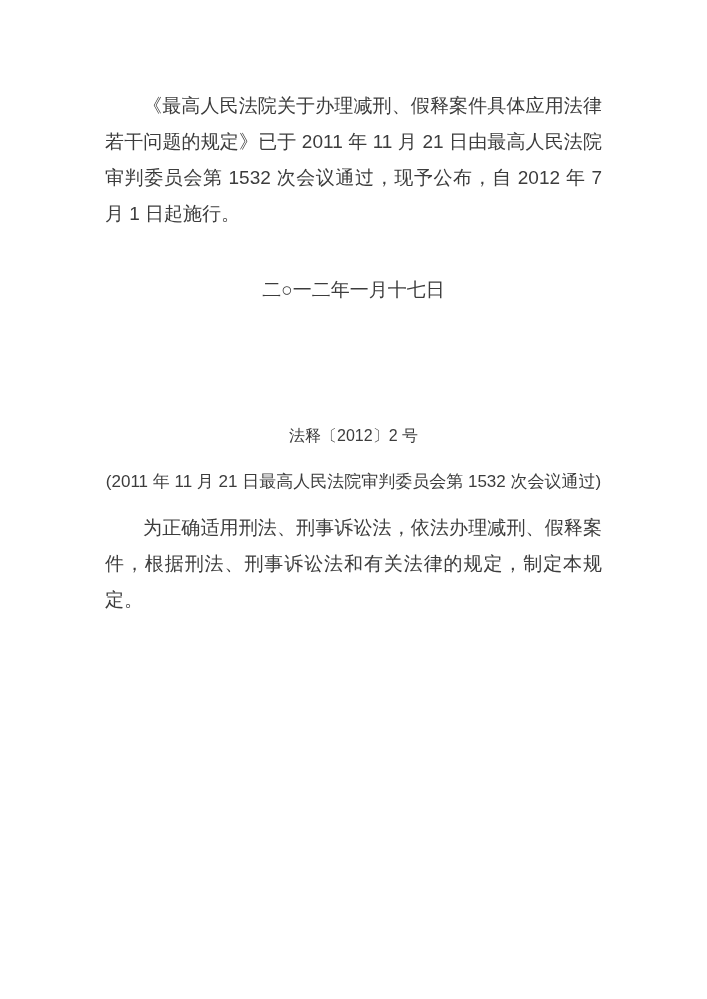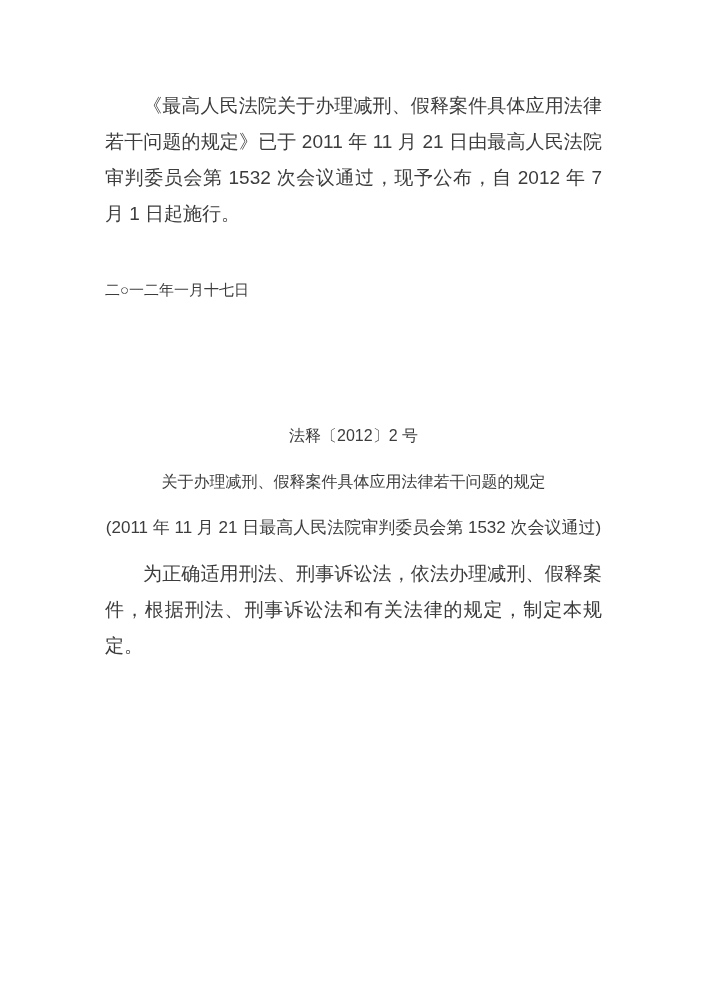--- a/index.html
+++ b/index.html
@@ -20,23 +20,23 @@
     .para {
       font-size: 19px;
       line-height: 36px;
       text-align: justify;
       text-justify: inter-ideograph;
       margin-bottom: 10px;
       word-break: break-all;
     }
     .indent { text-indent: 2em; }
     .date-line {
-      font-size: 15px;
+      font-size: 19px;
       line-height: 36px;
-      text-align: left;
+      text-align: center;
       margin-bottom: 10px;
       margin-top: 40px;
     }
     .section-gap { height: 100px; }
     .center-line {
       font-size: 16px;
       line-height: 36px;
       text-align: center;
       margin-bottom: 10px;
     }
@@ -55,21 +55,20 @@
 
   <p class="para indent">《最高人民法院关于办理减刑、假释案件具体应用法律若干问题的规定》已于 2011 年 11 月 21 日由最高人民法院审判委员会第 1532 次会议通过，现予公布，自 2012 年 7 月 1 日起施行。</p>
 
   <p class="date-line">二○一二年一月十七日</p>
 
   <div class="section-gap"></div>
 
   <p class="center-line">法释〔2012〕2 号</p>
 
 
-  <p class="center-line">关于办理减刑、假释案件具体应用法律若干问题的规定</p>
 
   <p class="adoption-line">(2011 年 11 月 21 日最高人民法院审判委员会第 1532 次会议通过)</p>
 
   <p class="para indent">为正确适用刑法、刑事诉讼法，依法办理减刑、假释案件，根据刑法、刑事诉讼法和有关法律的规定，制定本规定。</p>
 
 
 
 </div>
 
 </body></html>

